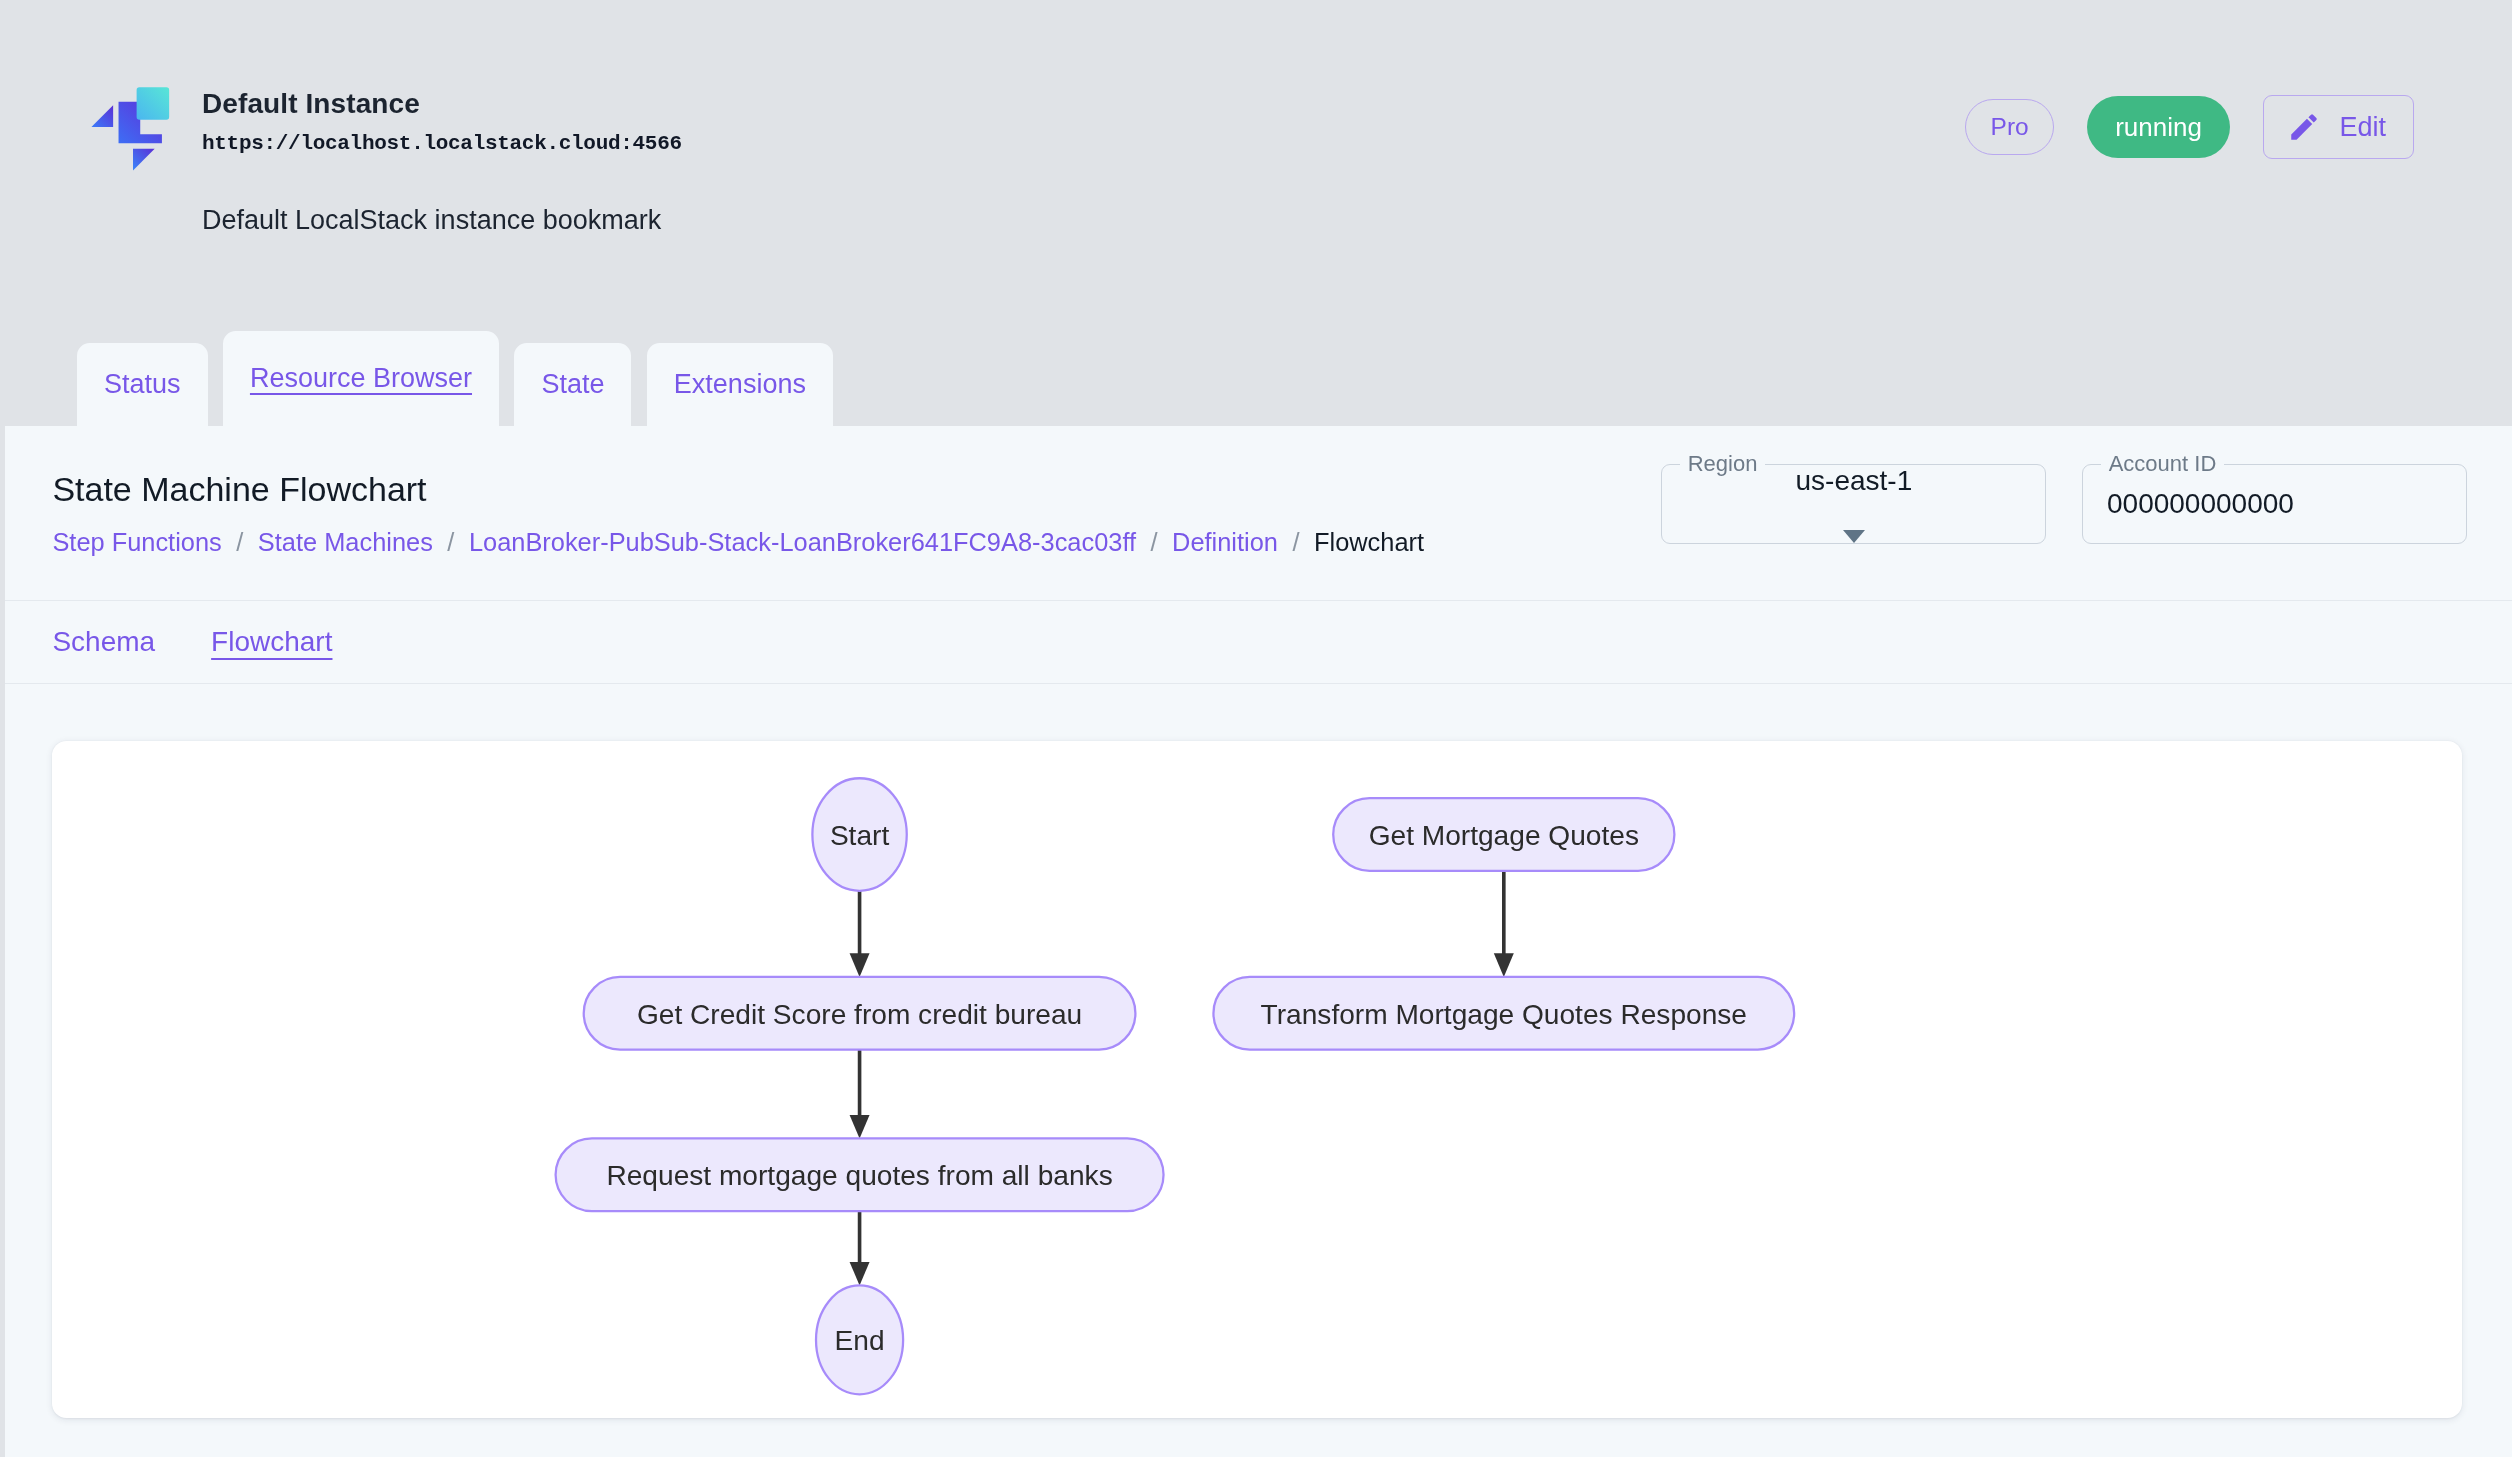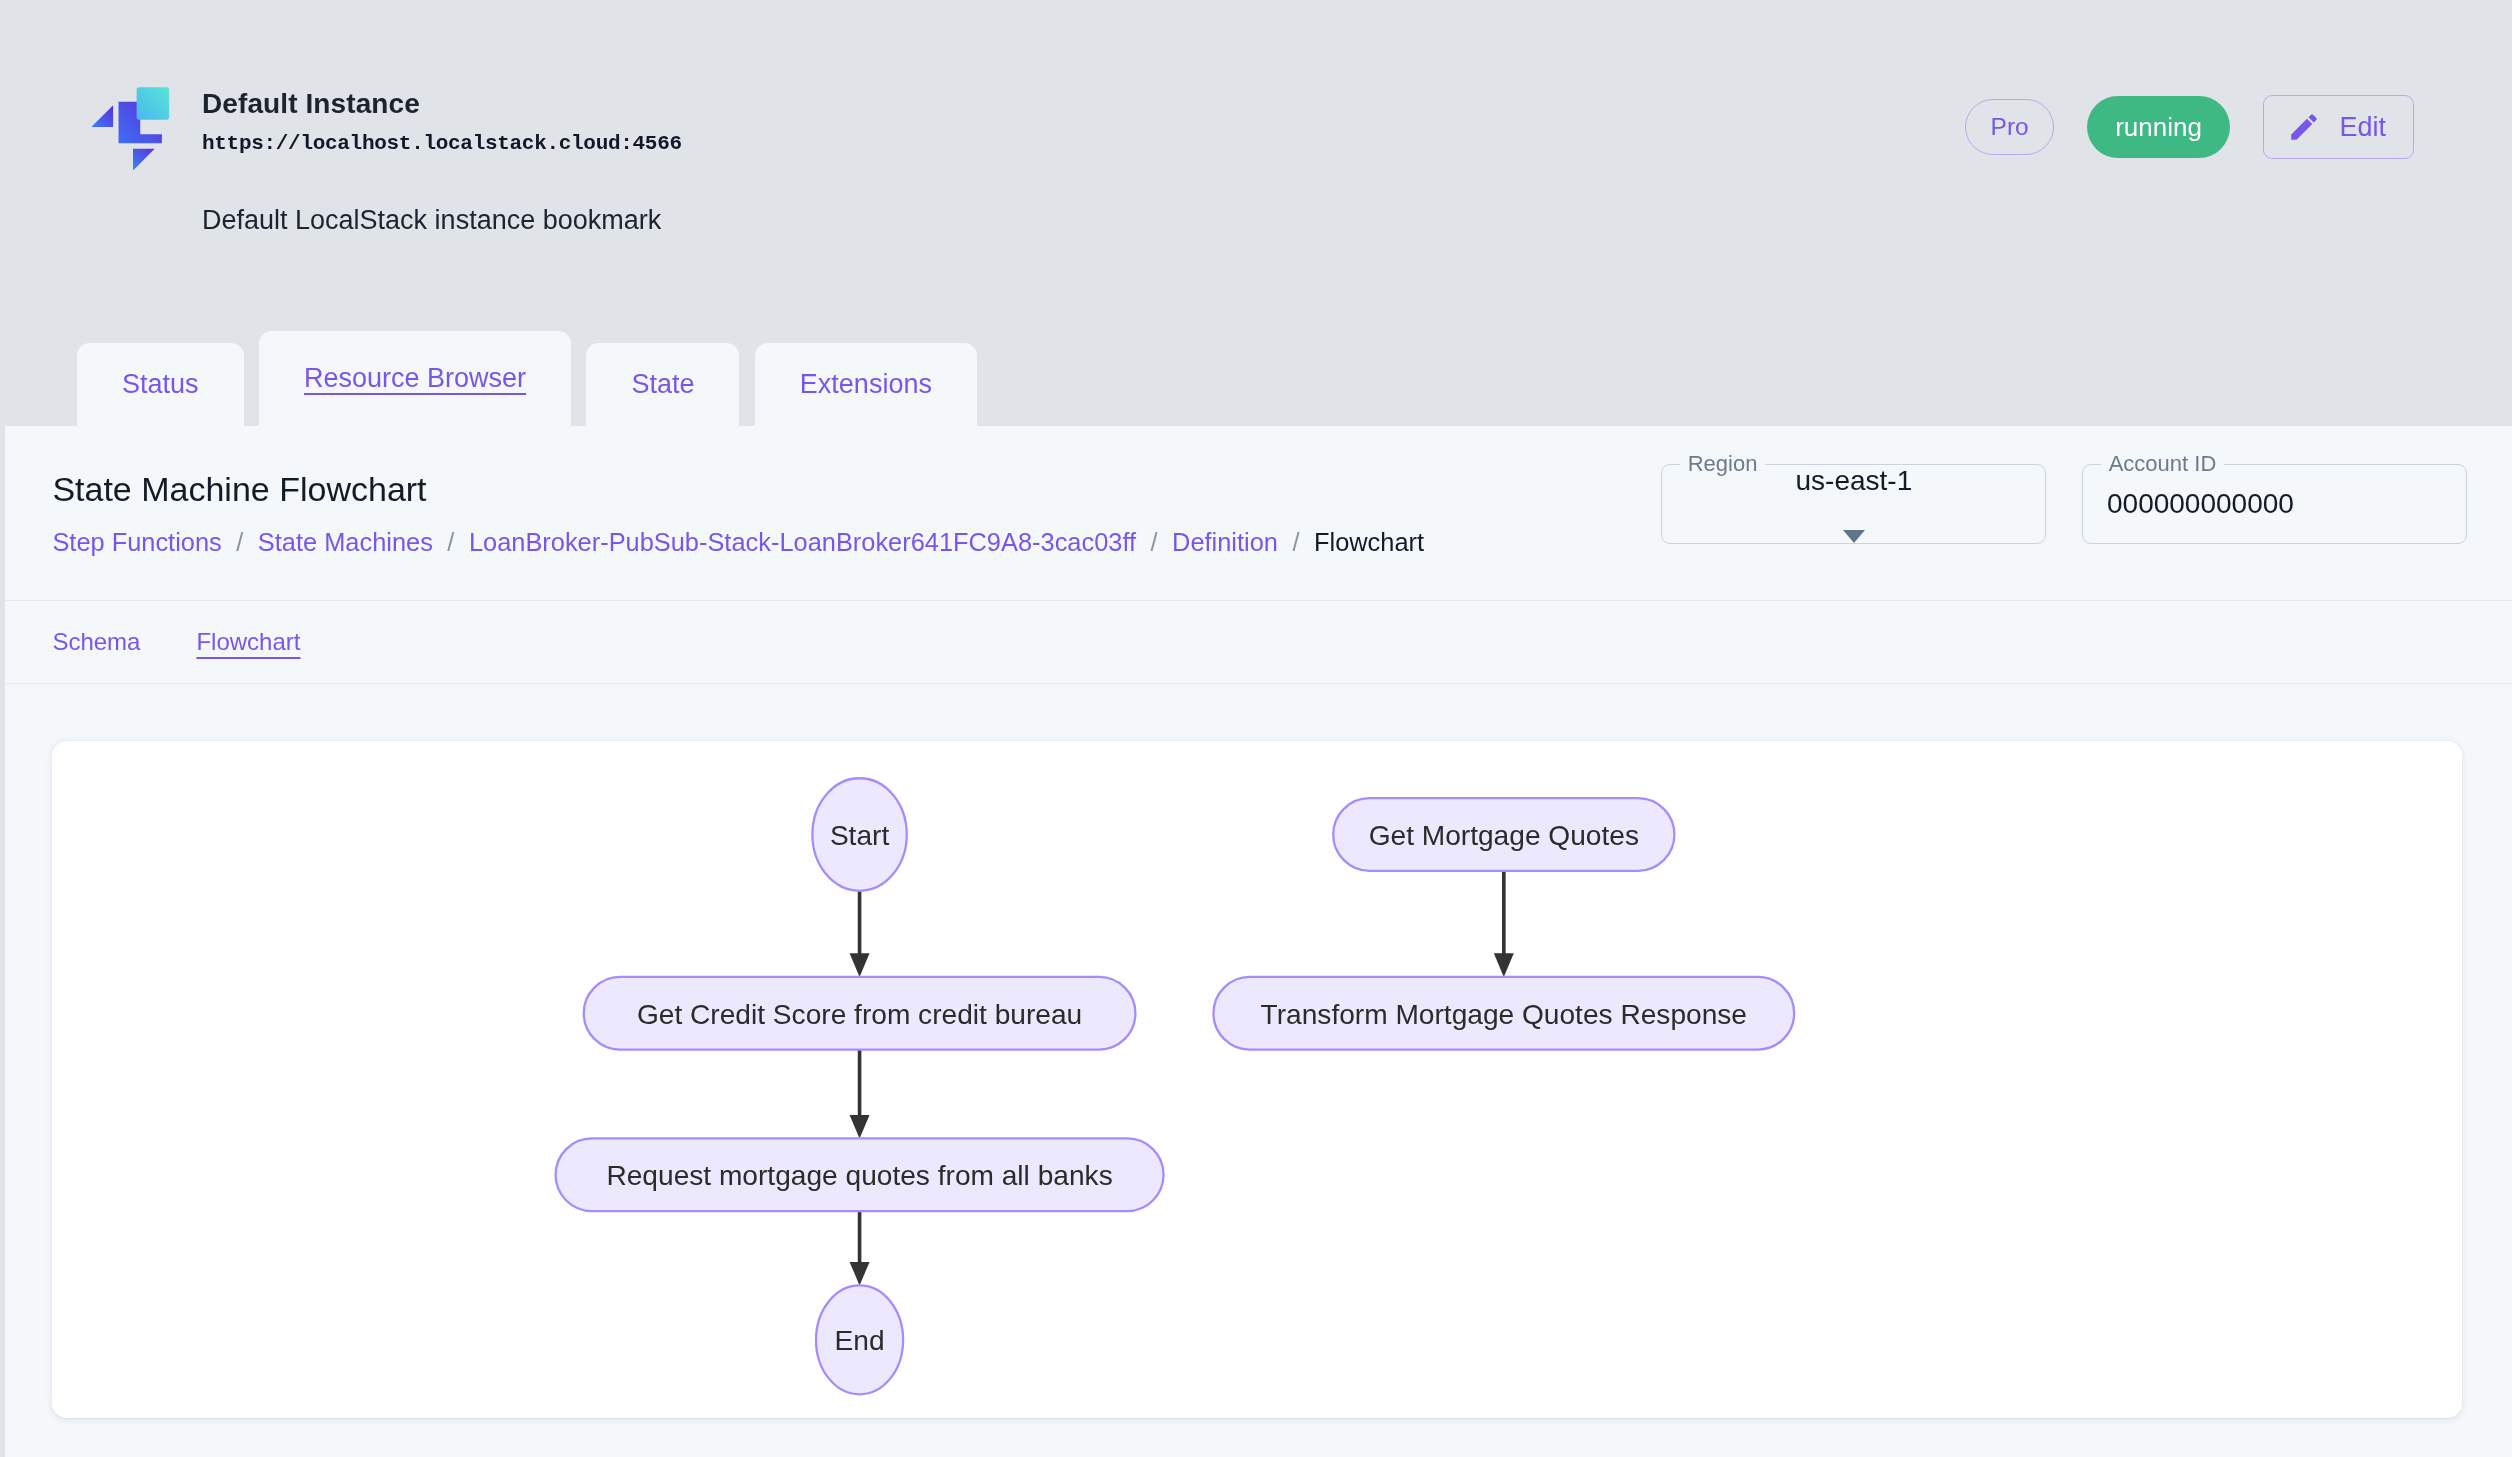--- a/index.html
+++ b/index.html
@@ -130,21 +130,21 @@
     bottom: 0;
     display: flex;
     align-items: flex-end;
     gap: 15.4px;
   }
 
   .tab {
     background: #f4f8fb;
     border-radius: 12.7px 12.7px 0 0;
     height: 83px;
-    padding: 0 45px;
+    padding: 0 27px;
     display: flex; align-items: center; justify-content: center;
     color: #7857e8;
     font-size: 27px;
     cursor: pointer;
     white-space: nowrap;
   }
   .tab.active { height: 95px; }
   .tab.active .tab-label { text-decoration: underline; text-underline-offset: 6.4px; }
 
   
@@ -237,21 +237,21 @@
   .subtabs {
     position: relative;
     height: 83px;
     border-bottom: 1.8px solid #e4e9ee;
     display: flex;
     align-items: center;
     padding-left: 47px;
     gap: 56px;
   }
   .subtab {
-    font-size: 24px;
+    font-size: 28px;
     color: #7857e8;
     cursor: pointer;
   }
   .subtab.active { text-decoration: underline; text-underline-offset: 7.3px; }
 
   
   .chart-card {
     position: absolute;
     left: 47px;
     top: 315px;

